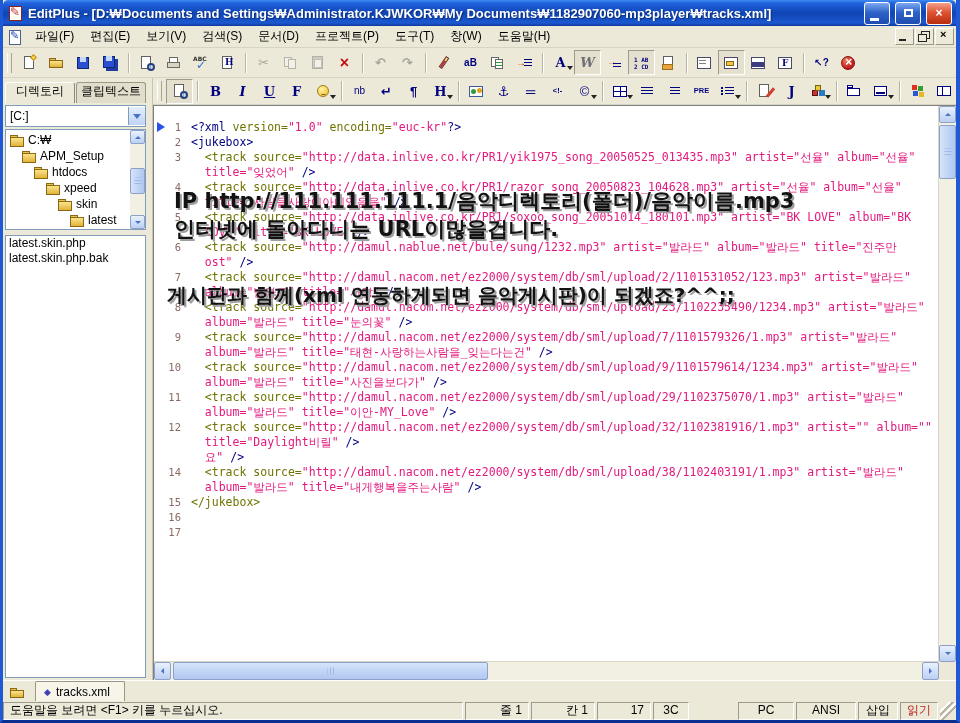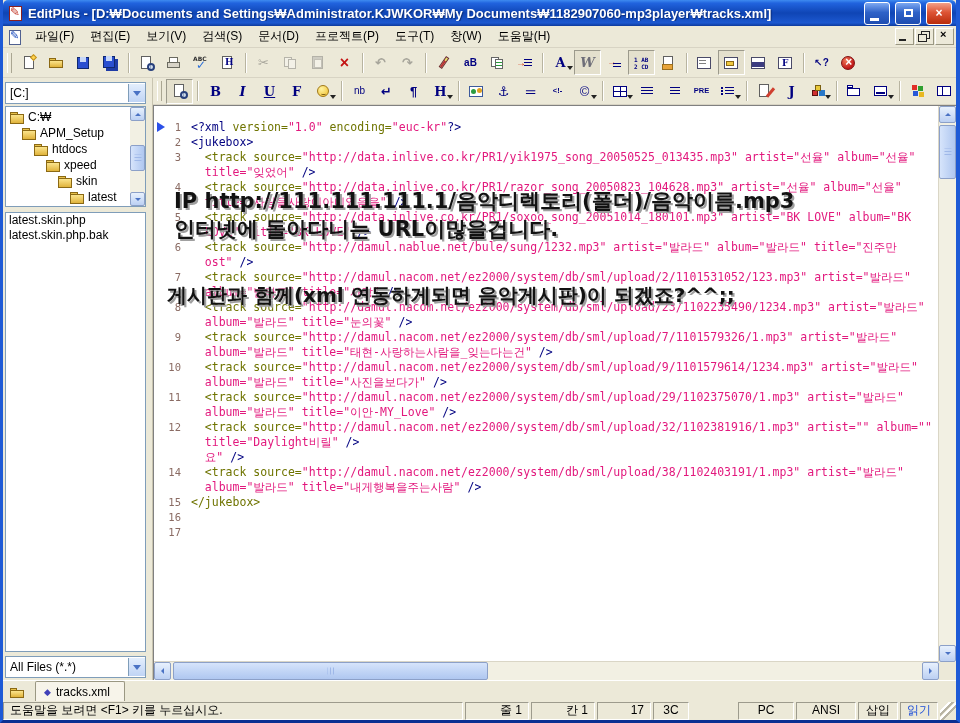--- a/index.html
+++ b/index.html
@@ -173,21 +173,21 @@
   .tabbar{height:20px;flex:none;display:flex;align-items:flex-end;background:#ECE9D8;border-top:1px solid #fff;padding-left:2px}
   .fbtn{width:24px;height:17px;flex:none;display:flex;align-items:center;justify-content:center;margin-right:6px}
   .doctab{height:19px;display:flex;align-items:center;gap:5px;padding:0 14px 0 8px;background:#F7F4EA;
      border:1px solid #9a9782;border-bottom:none;border-radius:2px 2px 0 0;font-size:12px}
   .diam{color:#4040B8;font-size:9px}
   
   .statusbar{height:18px;flex:none;display:flex;align-items:stretch;background:#ECE9D8;gap:2px;padding-top:1px}
   .spanel{border:1px solid;border-color:#9d9b8d #fff #fff #9d9b8d;padding:0 6px;line-height:15px;
      white-space:nowrap;overflow:hidden;box-sizing:border-box}
   .spanel.msg{flex:1}
-  .spanel.dim{color:#1d4ed8}
+  .spanel.dim{color:#b91c1c}
   .sgrip{width:16px;border:none;background:
      linear-gradient(135deg,transparent 0 6px,#fff 6px 8px,#b8b4a4 8px 10px,transparent 10px 11px,#fff 11px 13px,#b8b4a4 13px 15px,transparent 15px)}
 </style>
 </head>
 <body>
 
 <div class="win">
 
   <div class="titlebar">
     <span class="appicon"></span>
@@ -317,20 +317,24 @@
         <span class="g navy bold small">↖?</span>
       </div>
       <div class="tbtn">
         <i class="ic ic-circlex"></i>
       </div>
     </div>
 
   <div class="mainrow">
 
     <div class="sidebar">
+      <div class="stabs">
+          <span class="stab active">디렉토리</span>
+          <span class="stab">클립텍스트</span>
+        </div>
       <div class="combo">
         <span class="cval">[C:]</span>
         <span class="cbtn"></span>
       </div>
       <div class="box treebox">
         <div style="padding:2px 16px 2px 2px">
             <div class="titem" style="padding-left: 2px;">
               <i class="fold"></i>
               <span>C:₩</span>
             </div>
@@ -359,24 +363,20 @@
           <span class="ar up"></span>
           <span class="th"></span>
           <span class="ar dn"></span>
         </div>
       </div>
       <div class="hsplit"></div>
       <div class="box filesbox">
           <div class="fitem">latest.skin.php</div>
           <div class="fitem">latest.skin.php.bak</div>
         </div>
-      <div class="combo">
-        <span class="cval">All Files (*.*)</span>
-        <span class="cbtn"></span>
-      </div>
     </div>
     <div class="vsplit"></div>
 
     <div class="rightcol">
       <div class="toolbar t2">
           <span class="grip"></span>
           <div class="tbtn pressed">
             <i class="ic ic-page-mag"></i>
           </div>
           <span class="sep"></span>

